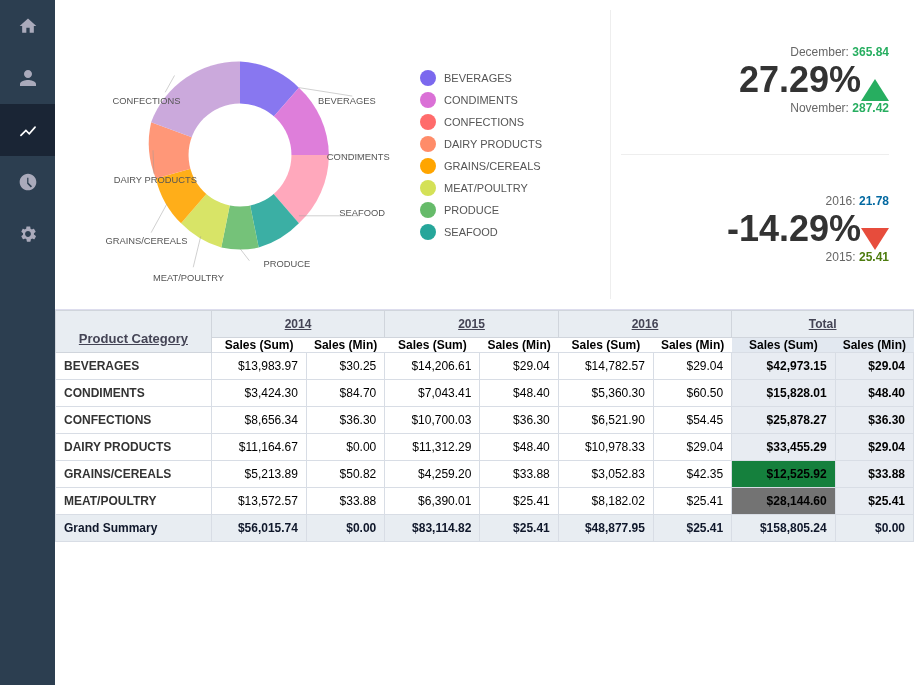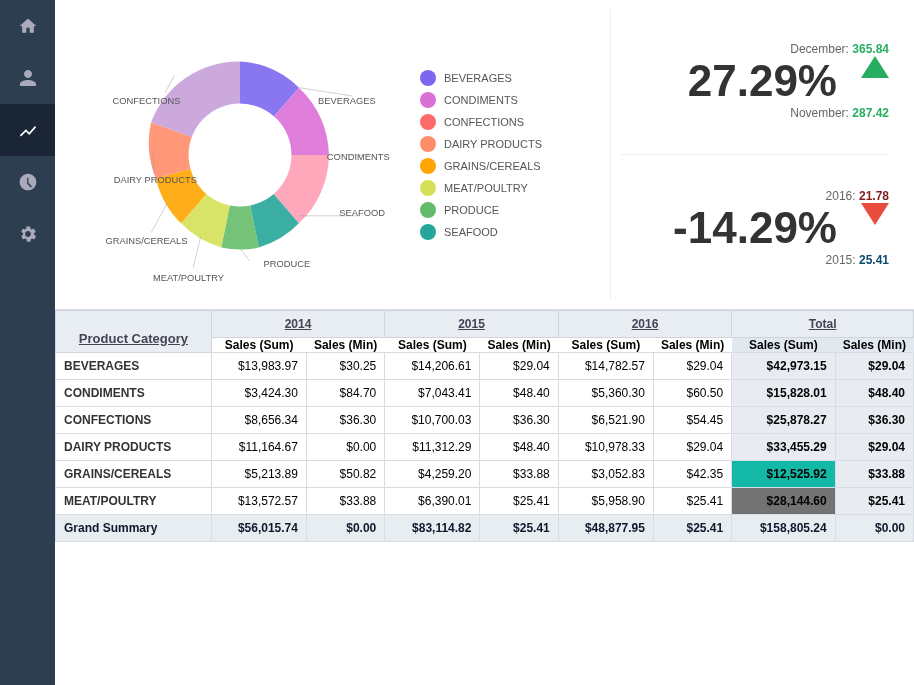--- a/index.html
+++ b/index.html
@@ -81,27 +81,27 @@
       flex: 1;
       display: flex;
       flex-direction: column;
       justify-content: space-around;
       padding: 15px 10px;
       border-left: 1px solid #eee;
     }
     .stat-block { text-align: right; }
     .stat-label { color: #666; font-size: 12px; }
     .stat-value-large {
-      font-size: 44px;
+      font-size: 36px;
       font-weight: bold;
       color: #333;
       display: flex;
-      align-items: flex-start;
+      align-items: flex-end;
       justify-content: flex-end;
-      gap: 24px;
+      gap: 0;
     }
     .arrow-up {
       width: 0; height: 0;
       border-left: 14px solid transparent;
       border-right: 14px solid transparent;
       border-bottom: 22px solid #27ae60;
     }
     .arrow-down {
       width: 0; height: 0;
       border-left: 14px solid transparent;
@@ -295,29 +295,29 @@
         <div class="stat-label">
           <span>November:</span>
           <span style="color:#27ae60; font-weight:600;text-align:center;">287.42</span>
         </div>
       </div>
       <hr class="stat-divider">
 
       <div class="stat-block">
         <div class="stat-label">
           <span>2016:</span>
-          <span style="color:#7f1d1d; font-weight:600;">21.78</span>
+          <span style="color:#0369a1; font-weight:600;">21.78</span>
         </div>
         <div class="stat-value-large">
           <span>-14.29%</span>
           <div class="arrow-down"></div>
         </div>
         <div class="stat-label">
           <span>2015:</span>
-          <span style="color:#0c4a6e; font-weight:600;">25.41</span>
+          <span style="color:#4d7c0f; font-weight:600;">25.41</span>
         </div>
       </div>
     </div>
 
   </div>
 
   <div class="table-area">
     <table>
       <thead>
         <tr>
@@ -384,30 +384,30 @@
             <td style="font-weight: 700; background: rgb(232, 236, 242);">$29.04</td>
           </tr>
           <tr>
             <td>GRAINS/CEREALS</td>
             <td>$5,213.89</td>
             <td>$50.82</td>
             <td>$4,259.20</td>
             <td>$33.88</td>
             <td>$3,052.83</td>
             <td>$42.35</td>
-            <td style="font-weight: 700; background: #14b8a6;">$12,525.92</td>
+            <td style="font-weight: 700; background: #15803d;">$12,525.92</td>
             <td style="font-weight: 700; background: rgb(232, 236, 242);">$33.88</td>
           </tr>
           <tr>
             <td>MEAT/POULTRY</td>
             <td>$13,572.57</td>
             <td>$33.88</td>
             <td>$6,390.01</td>
             <td>$25.41</td>
-            <td>$5,958.90</td>
+            <td>$8,182.02</td>
             <td>$25.41</td>
             <td style="font-weight: 700; background: #737373;">$28,144.60</td>
             <td style="font-weight: 700; background: rgb(232, 236, 242);">$25.41</td>
           </tr>
           <tr>
             <td>Grand Summary</td>
             <td>$56,015.74</td>
             <td>$0.00</td>
             <td>$83,114.82</td>
             <td>$25.41</td>

